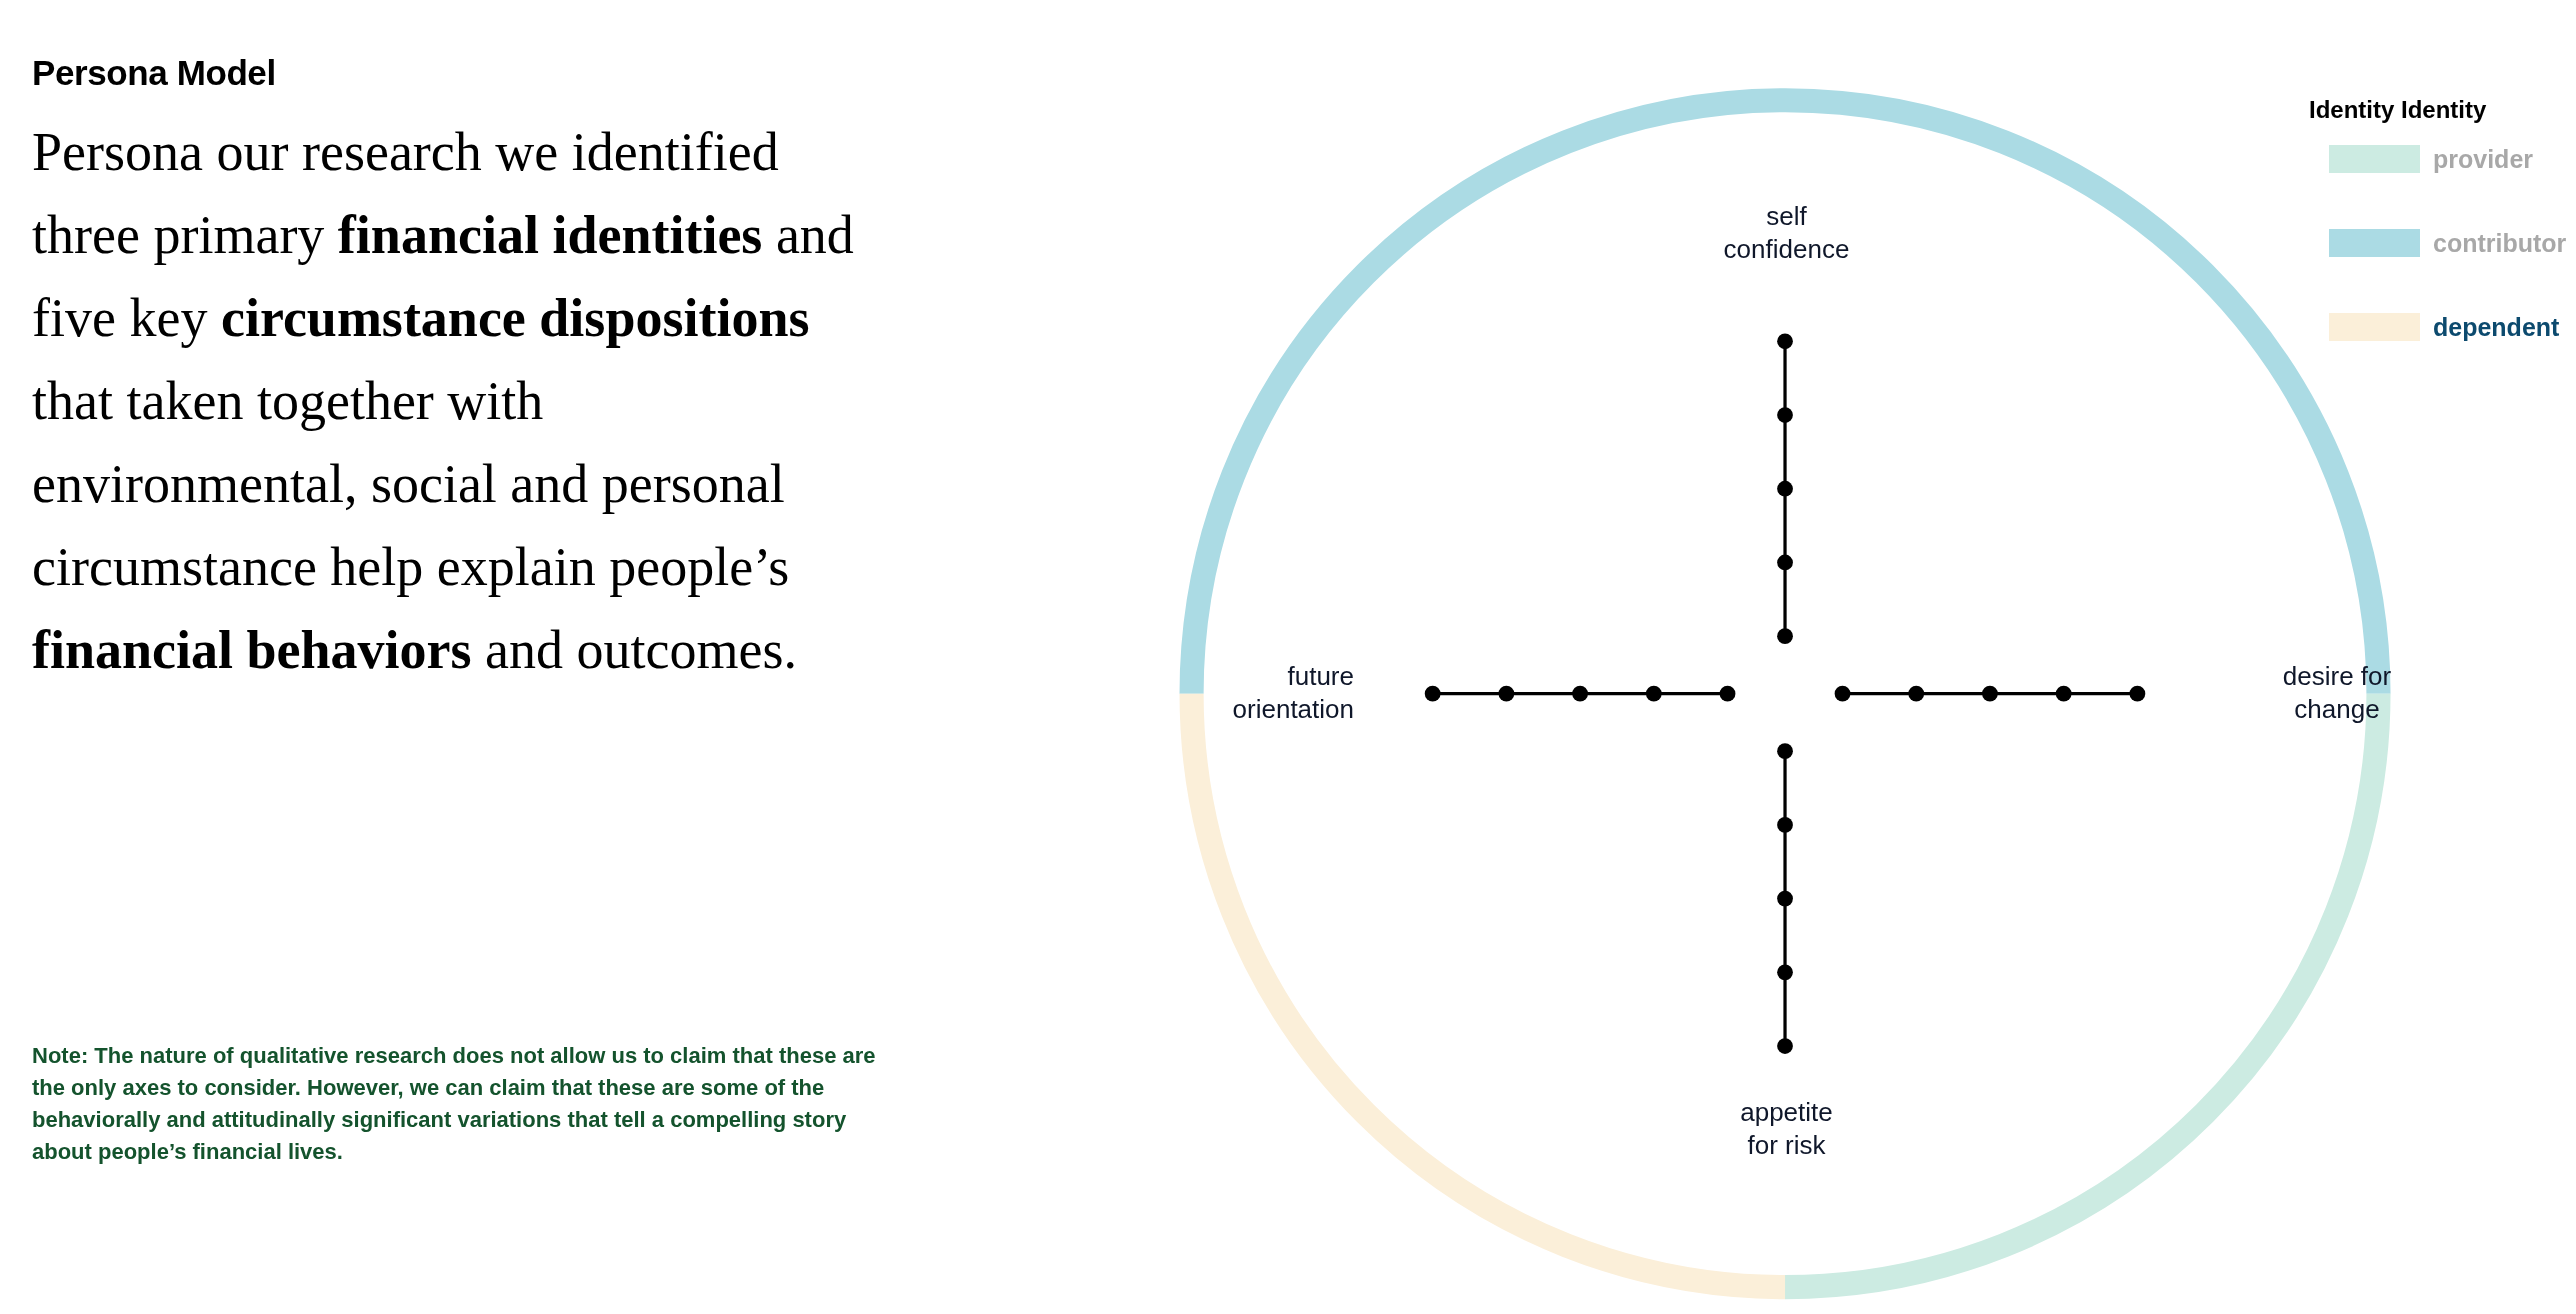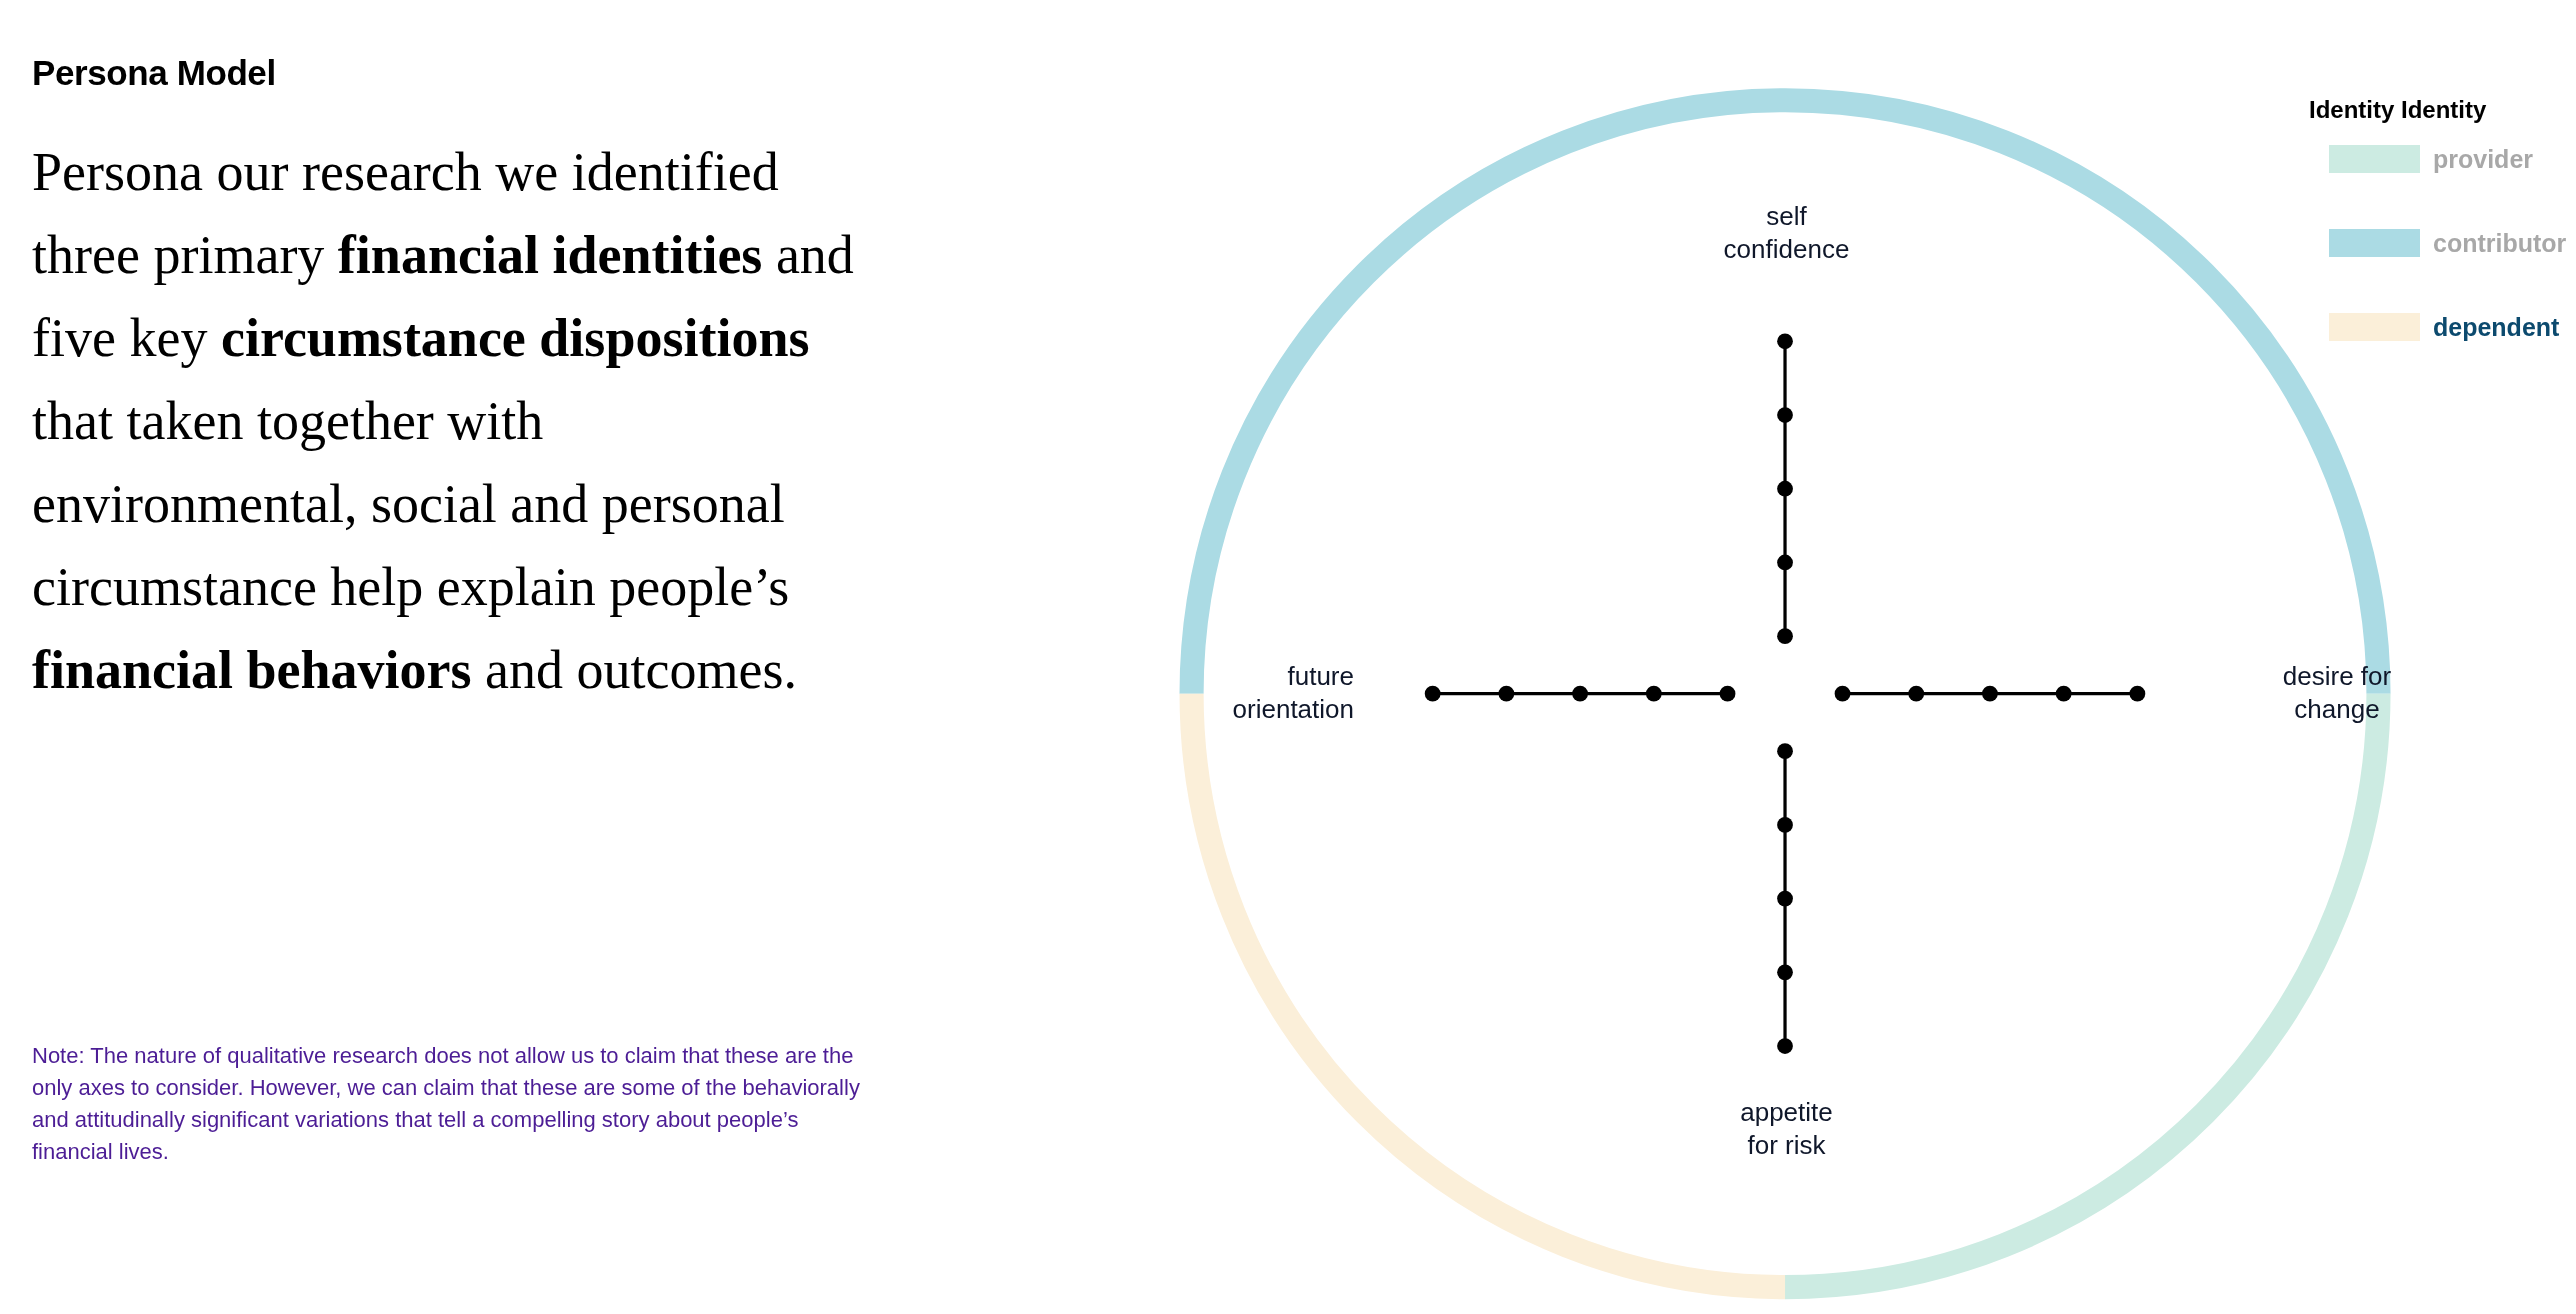--- a/index.html
+++ b/index.html
@@ -24,21 +24,21 @@
     top: 52px;
     width: 872px;
   }
 
   #page-title {
     font-family: "Liberation Sans", sans-serif;
     font-weight: bold;
     font-size: 35px;
     letter-spacing: -0.4px;
     line-height: 1.2;
-    margin: 0 0 37px 0;
+    margin: 0 0 17px 0;
     color: #000;
   }
 
   #intro-paragraph {
     font-family: "Liberation Serif", serif;
     font-size: 54px;
     line-height: 83px;
     margin: 0;
     color: #000;
     max-width: 835px;
@@ -46,24 +46,24 @@
   #intro-paragraph .em {
     font-weight: bold;
   }
 
   #note-block {
     position: absolute;
     left: 32px;
     top: 1040px;
     width: 853px;
     font-family: "Liberation Sans", sans-serif;
-    font-weight: normal;
+    font-weight: bold;
     font-size: 22px;
     line-height: 32px;
-    color: #4c1d95;
+    color: #14532d;
   }
 
   
   #legend {
     position: absolute;
     left: 2309px;
     top: 96px;
     width: 260px;
   }
   #legend-title {

